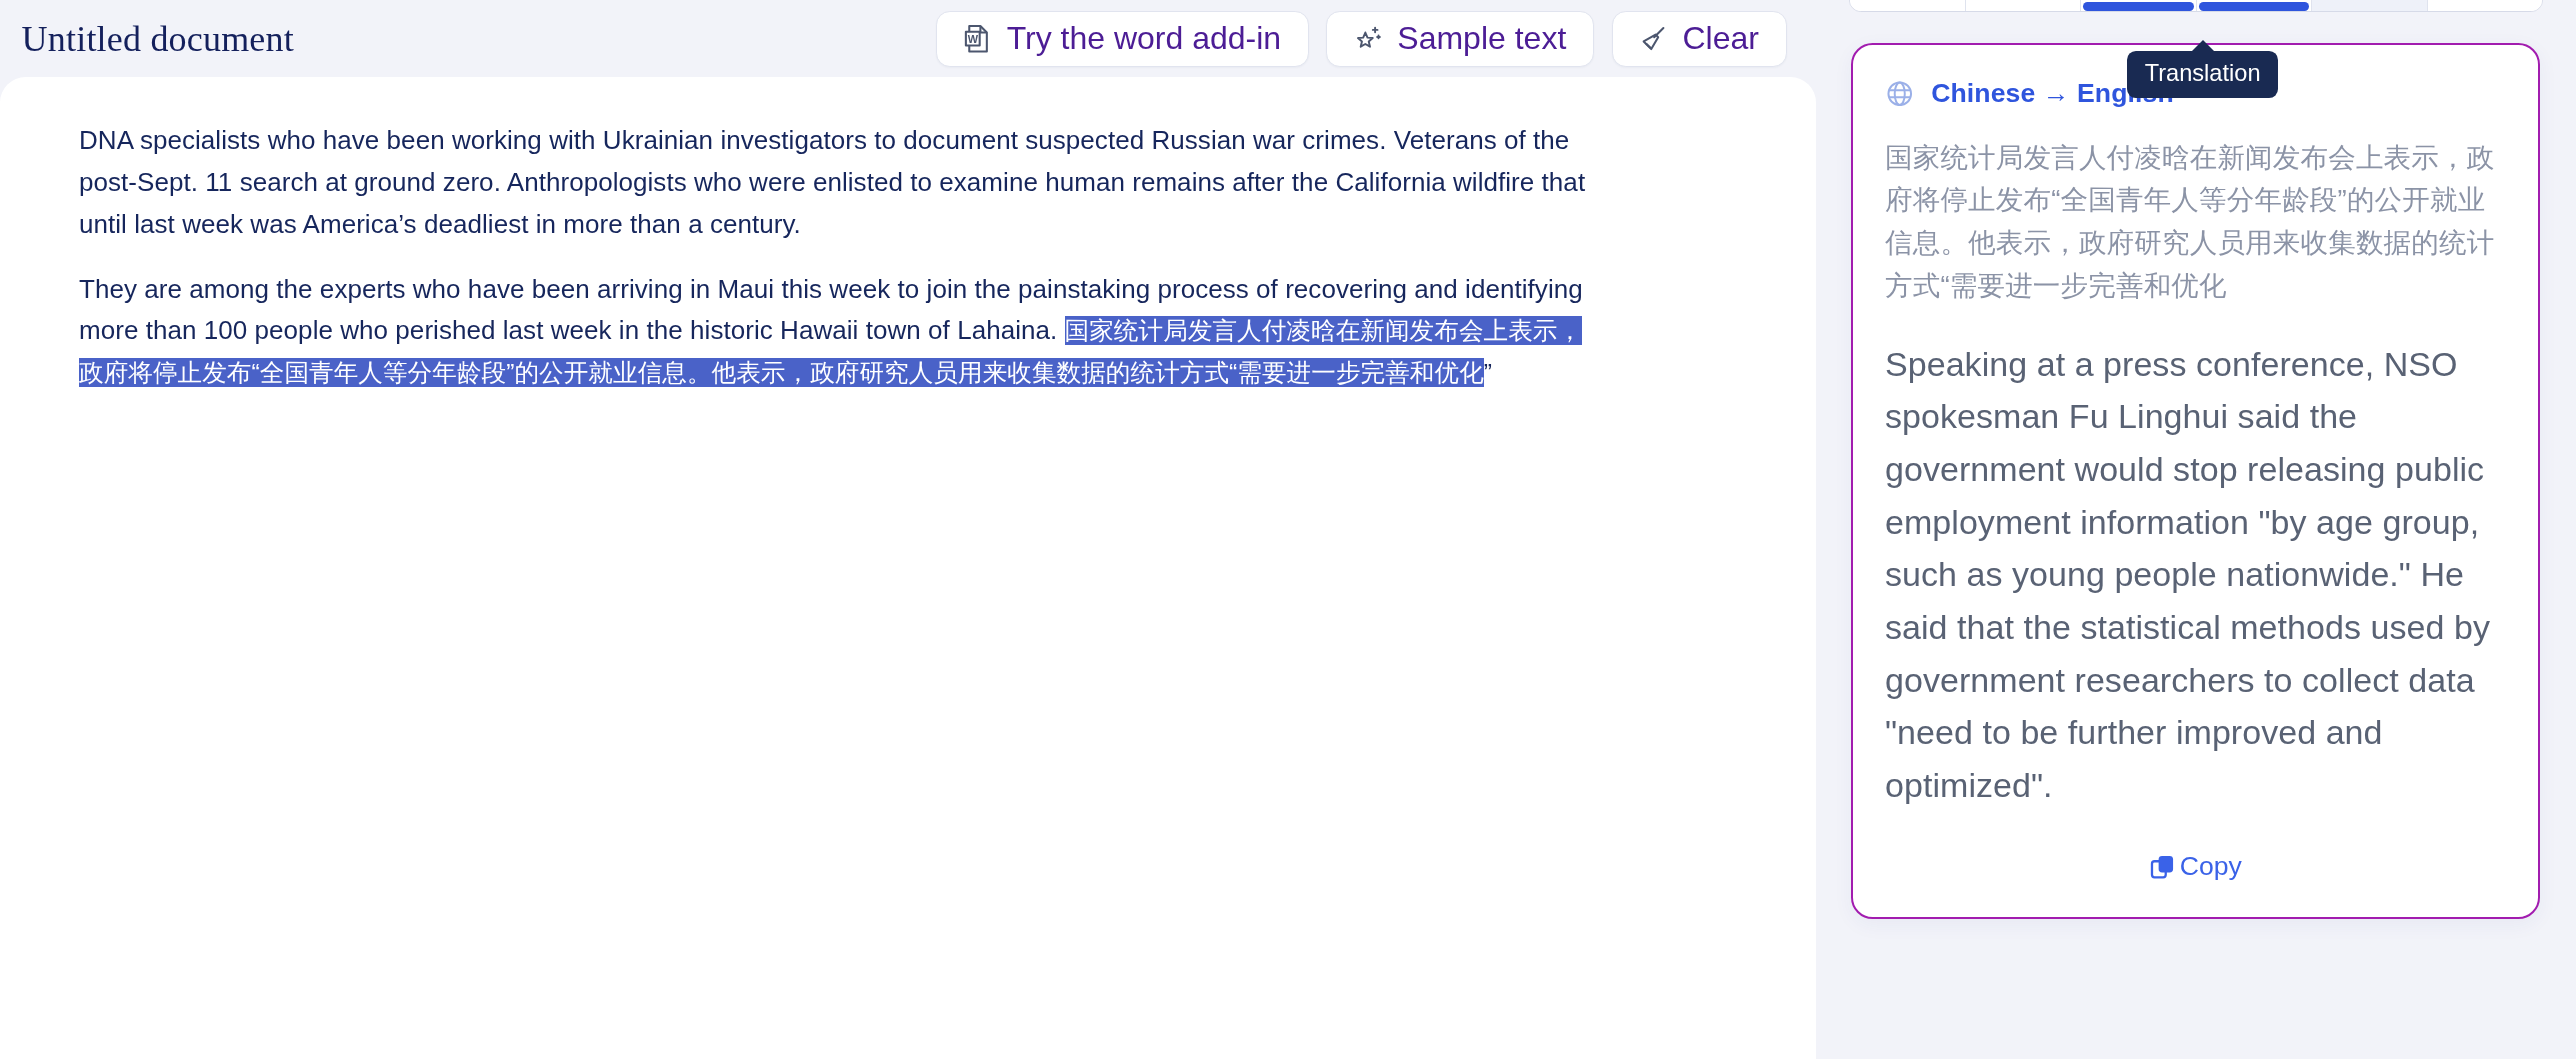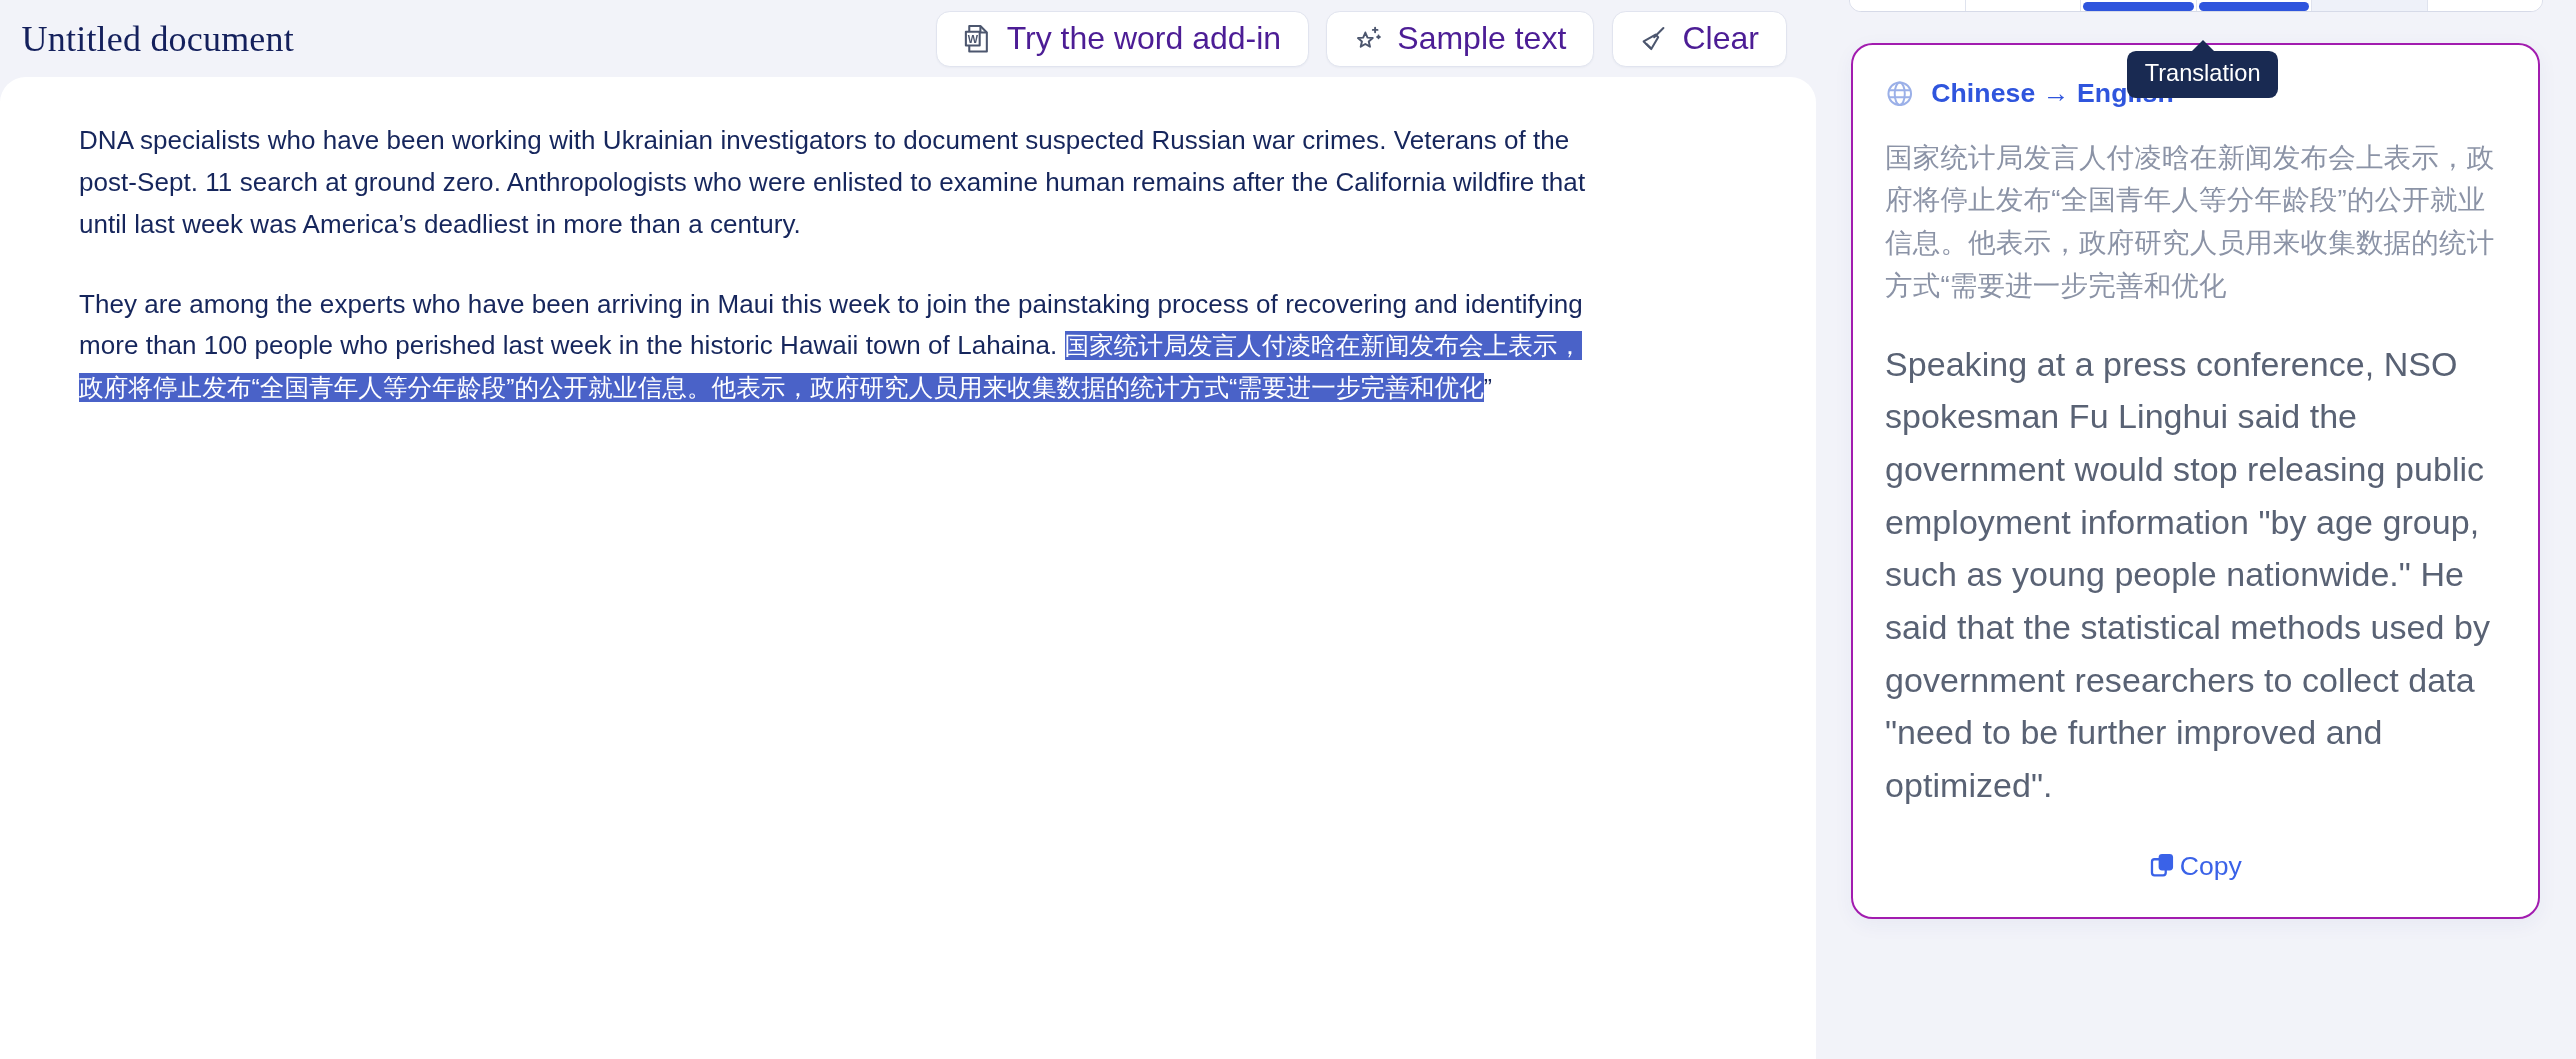--- a/index.html
+++ b/index.html
@@ -89,21 +89,21 @@
 
   .doc-body {
     padding: 43px 79px 0 79px;
     max-width: 1672px;
   }
 
   .para {
     font-size: 26px;
     line-height: 1.61;
     color: #16265c;
-    margin-bottom: 38px;
+    margin-bottom: 23px;
     letter-spacing: 0.05px;
   }
   .para:last-child { margin-bottom: 16px; }
 
   .sel {
     background: #4a62c8;
     color: #ffffff;
     padding: 1px 0;
     box-decoration-break: clone;
     -webkit-box-decoration-break: clone;
@@ -228,20 +228,21 @@
     letter-spacing: 0.05px;
   }
 
   .copy-row {
     display: flex;
     justify-content: center;
     padding-top: 3.9px;
   }
   .copy-btn {
     display: inline-flex;
+    align-items: center;
     gap: 3px;
     background: transparent;
     border: none;
     cursor: pointer;
     padding: 5.9px 9.8px;
   }
   .copy-label {
     font-size: 26.6px;
     color: #3a62e8;
     font-weight: 400;

